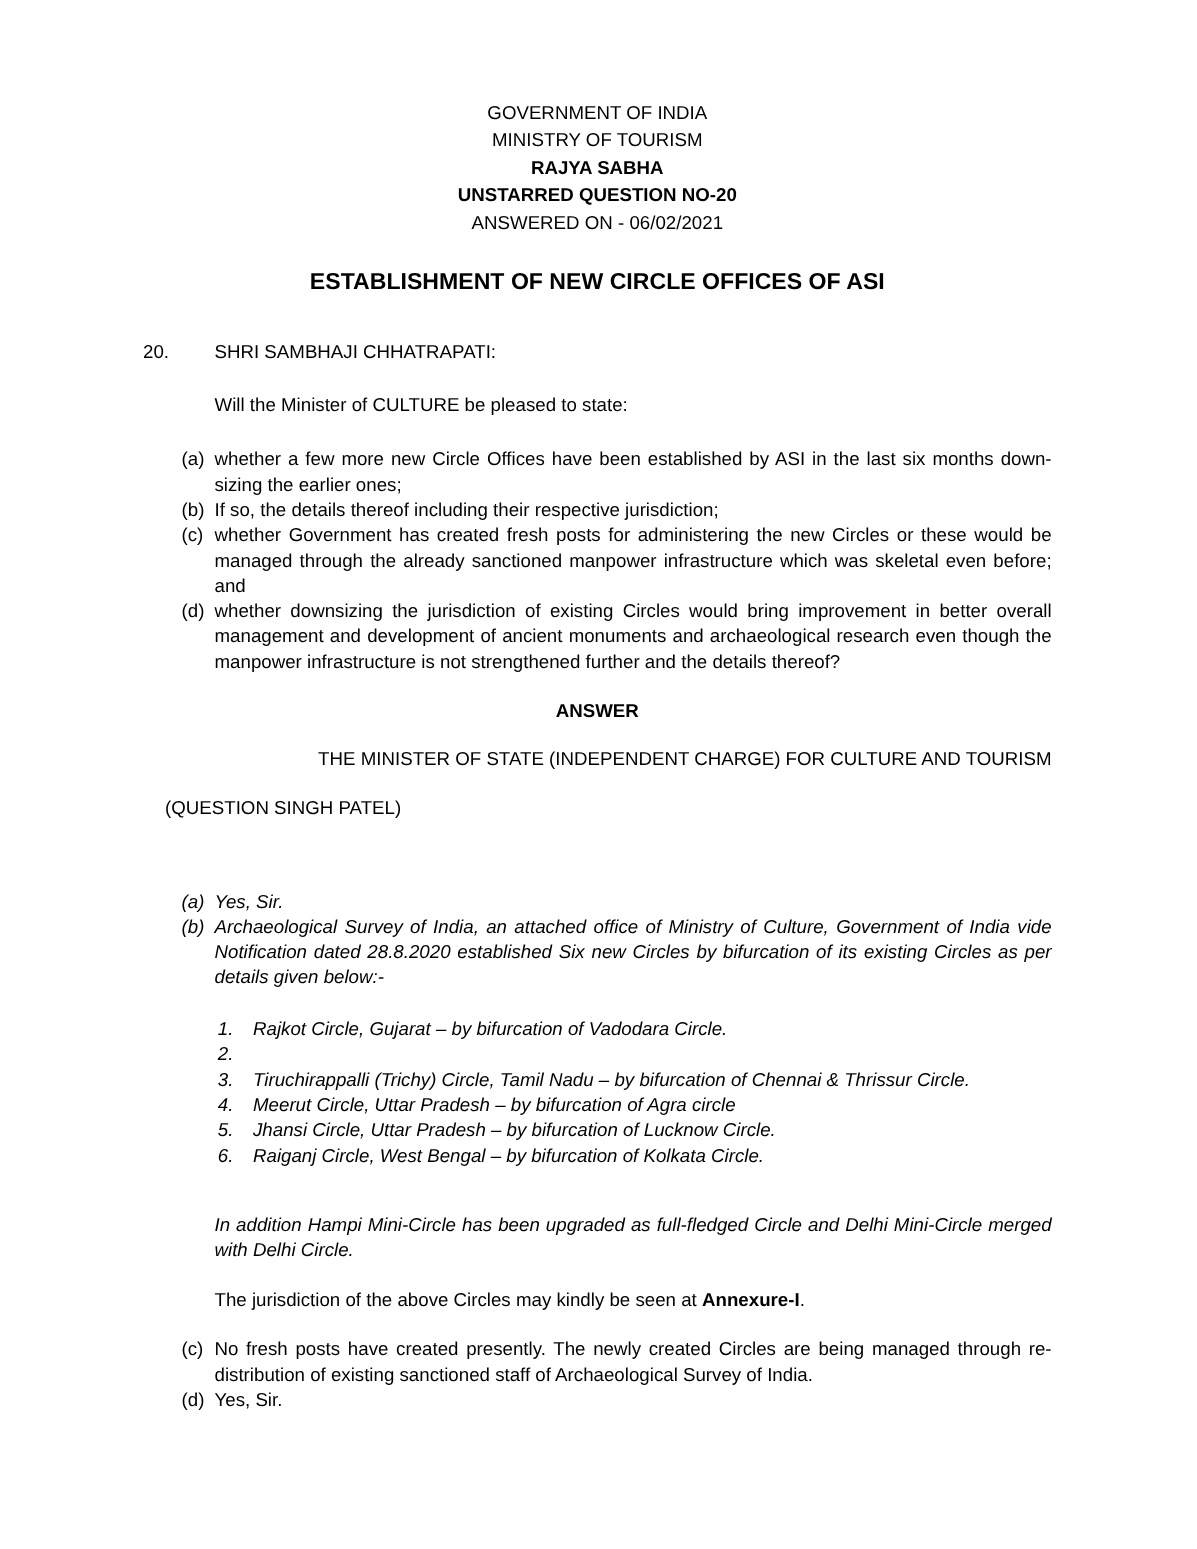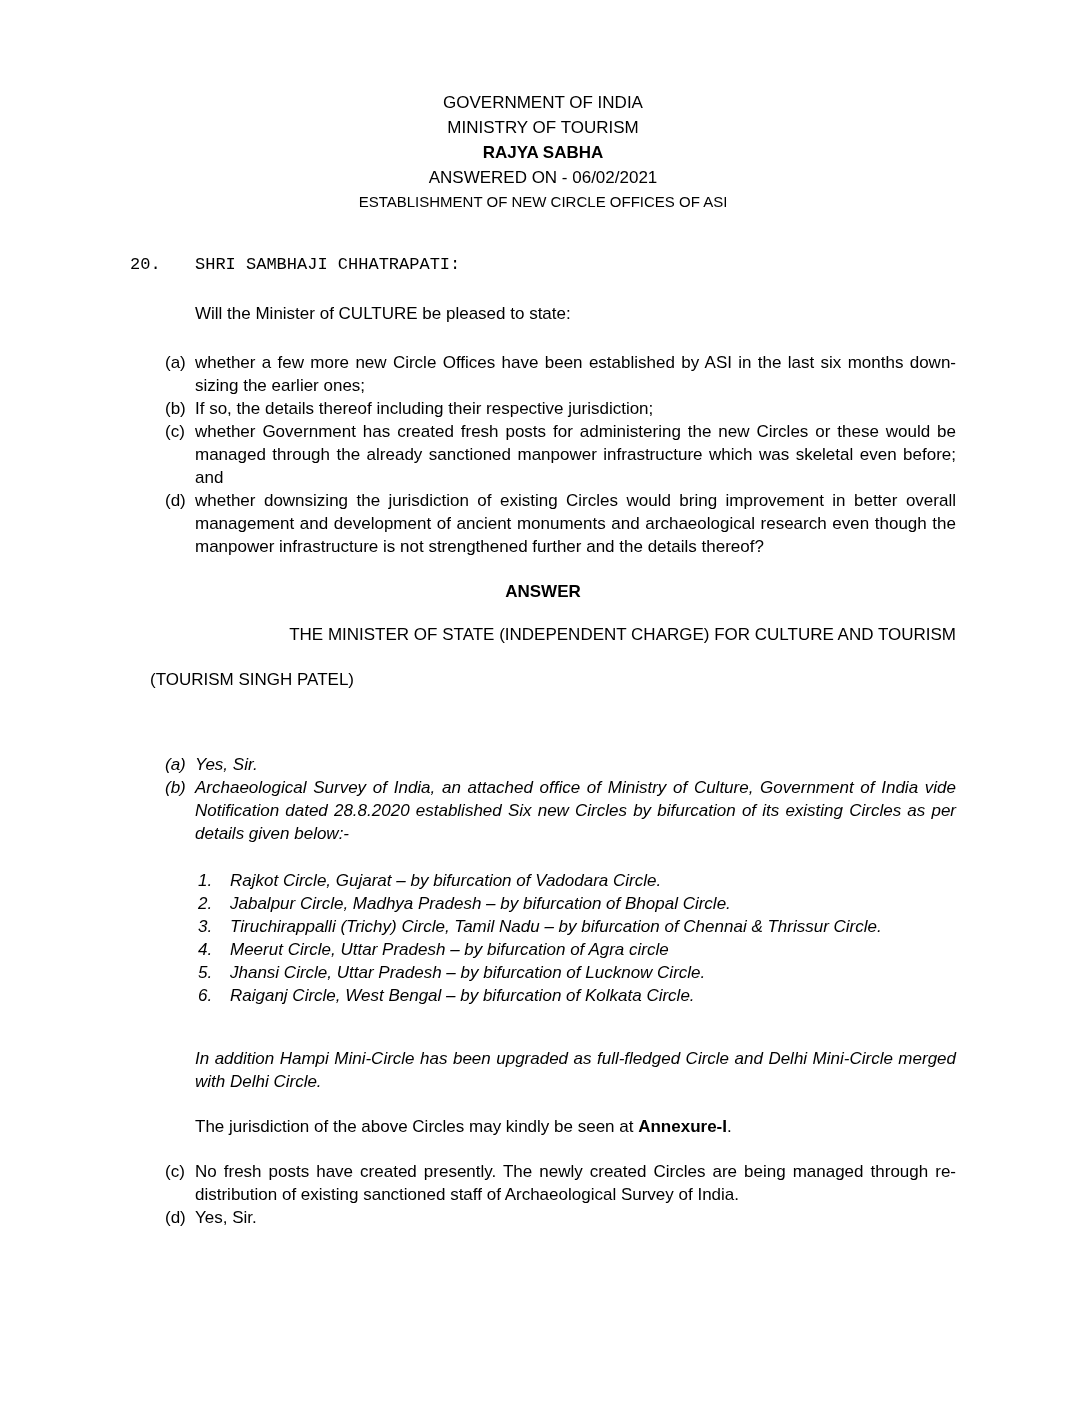--- a/index.html
+++ b/index.html
@@ -14,25 +14,26 @@
     font-size: 17px;
     line-height: 23px;
     padding: 90px 130px 60px 128px;
   }
   .bold { font-weight: bold; }
 
   .header div { line-height: 25px; text-align: center; }
 
   .doc-title {
     text-align: center;
-    font-weight: normal;
-    font-size: 15px;
+    font-weight: bold;
+    font-size: 21px;
+    margin-top: 30px;
   }
 
-  .q-line { margin-top: 40px; display: flex; font-family: Liberation Mono, monospace; }
+  .q-line { margin-top: 40px; display: flex; }
   .q-num { flex: 0 0 65px; }
 
   .intro { margin-top: 26px; margin-left: 65px; }
 
   .parts { margin-top: 26px; }
   .part { display: flex; padding-left: 35px; }
   .part-label { flex: 0 0 30px; }
   .part-text { flex: 1; }
   .just { text-align: justify; }
 
@@ -53,20 +54,21 @@
 </style>
 </head>
 <body>
 
 <div class="page">
 
   <div class="header">
     <div>GOVERNMENT OF INDIA</div>
     <div>MINISTRY OF TOURISM</div>
     <div class="bold">RAJYA SABHA</div>
+    <div class="bold">UNSTARRED QUESTION NO-20</div>
     <div>ANSWERED ON - 06/02/2021</div>
   </div>
 
   <div class="doc-title">ESTABLISHMENT OF NEW CIRCLE OFFICES OF ASI</div>
 
   <div class="q-line">
     <span class="q-num">20.</span>
     <span>SHRI SAMBHAJI CHHATRAPATI:</span>
   </div>
 
@@ -88,41 +90,40 @@
     <div class="part">
       <span class="part-label">(d)</span>
       <span class="part-text just">whether downsizing the jurisdiction of existing Circles would bring improvement in better overall management and development of ancient monuments and archaeological research even though the manpower infrastructure is not strengthened further and the details thereof?</span>
     </div>
   </div>
 
   <div class="answer-heading">ANSWER</div>
 
   <div class="minister">THE MINISTER OF STATE (INDEPENDENT CHARGE) FOR CULTURE AND TOURISM</div>
 
-  <div class="minister-name">(TOURISM SINGH PATEL)</div>
+  <div class="minister-name">(QUESTION SINGH PATEL)</div>
 
   <div class="parts answer-parts">
     <div class="part">
       <span class="part-label">(a)</span>
       <span class="part-text just">Yes, Sir.</span>
     </div>
     <div class="part">
       <span class="part-label">(b)</span>
       <span class="part-text just">Archaeological Survey of India, an attached office of Ministry of Culture, Government of India vide Notification dated 28.8.2020 established Six new Circles by bifurcation of its existing Circles as per details given below:-</span>
     </div>
   </div>
 
   <div class="circle-list">
     <div class="circle-item">
       <span class="circle-num">1.</span>
       <span class="circle-text just">Rajkot Circle, Gujarat – by bifurcation of Vadodara Circle.</span>
     </div>
     <div class="circle-item">
       <span class="circle-num">2.</span>
-      <span class="circle-text just">Jabalpur Circle, Madhya Pradesh – by bifurcation of Bhopal Circle.</span>
     </div>
     <div class="circle-item">
       <span class="circle-num">3.</span>
       <span class="circle-text just">Tiruchirappalli (Trichy) Circle, Tamil Nadu – by bifurcation of Chennai &amp; Thrissur Circle.</span>
     </div>
     <div class="circle-item">
       <span class="circle-num">4.</span>
       <span class="circle-text just">Meerut Circle, Uttar Pradesh – by bifurcation of Agra circle</span>
     </div>
     <div class="circle-item">

